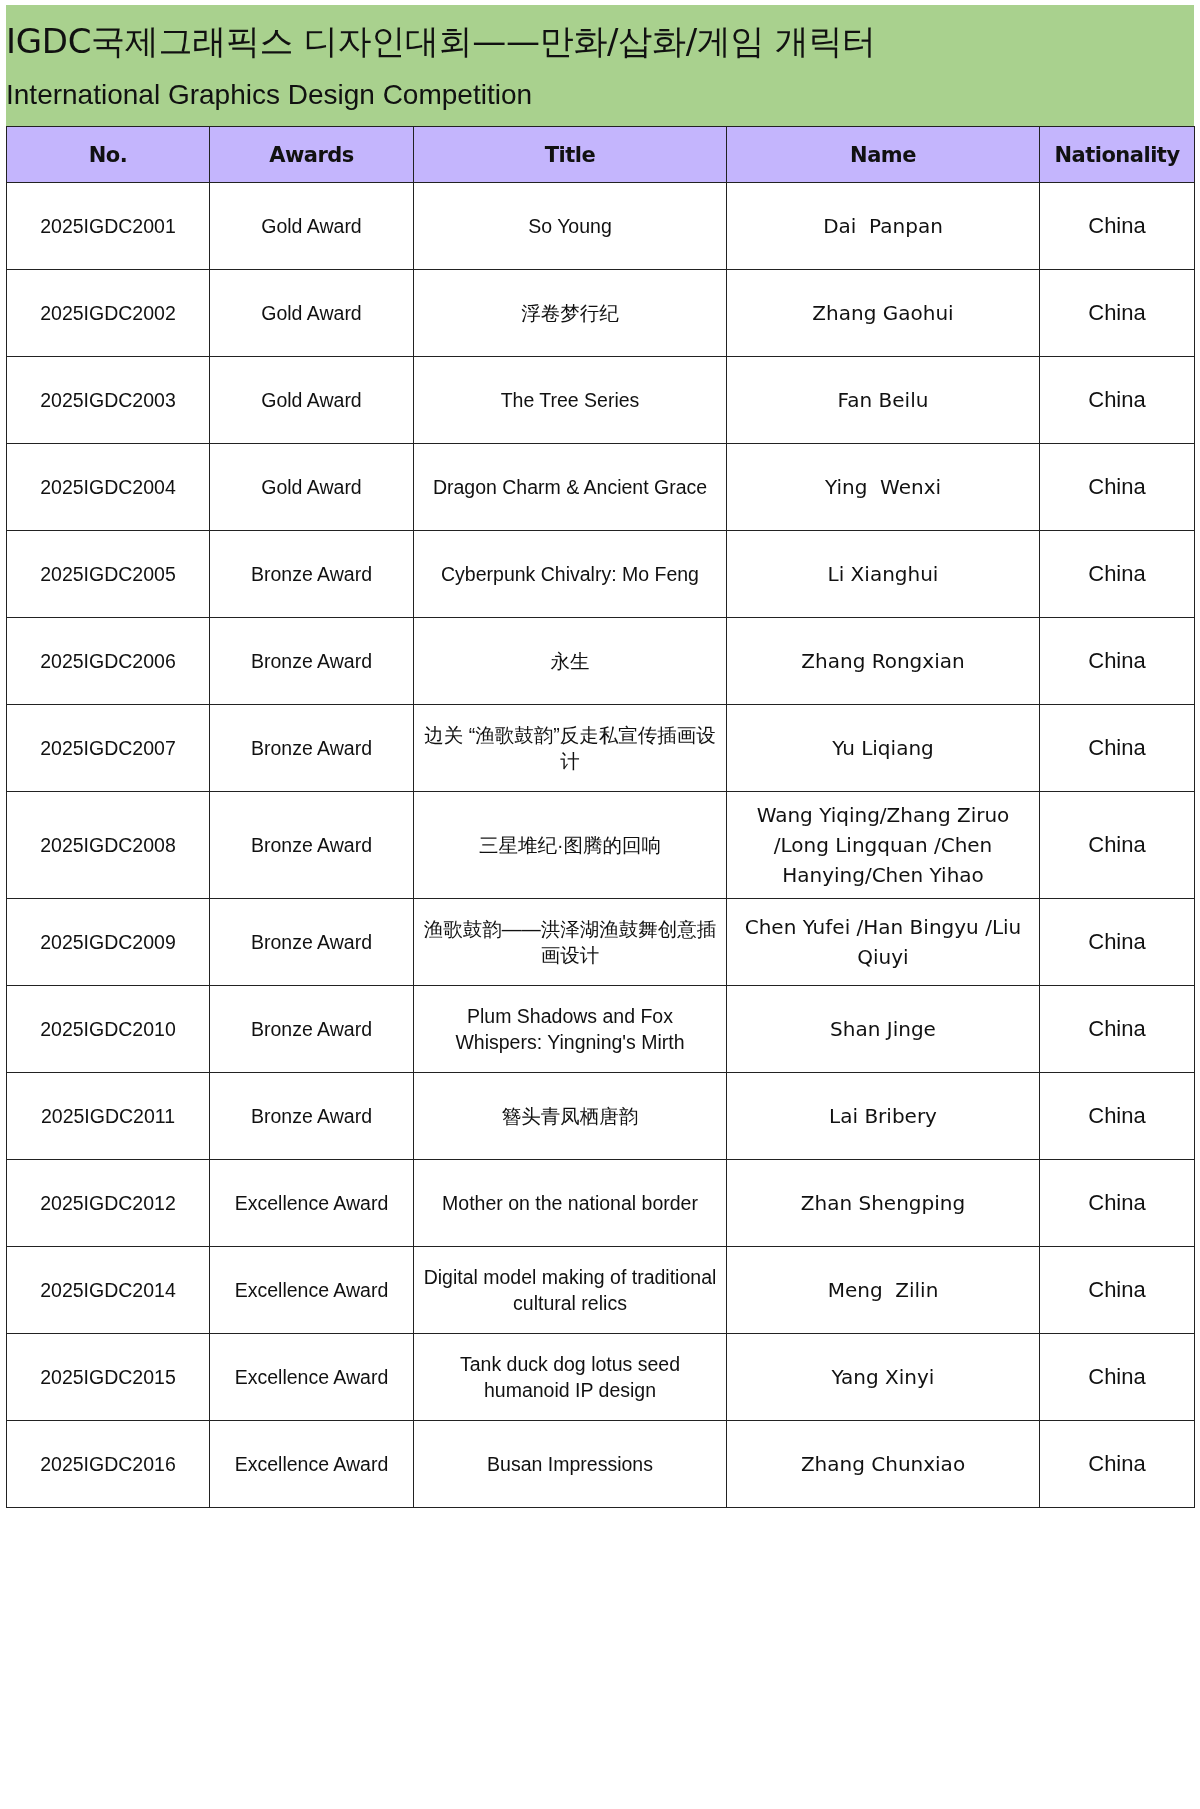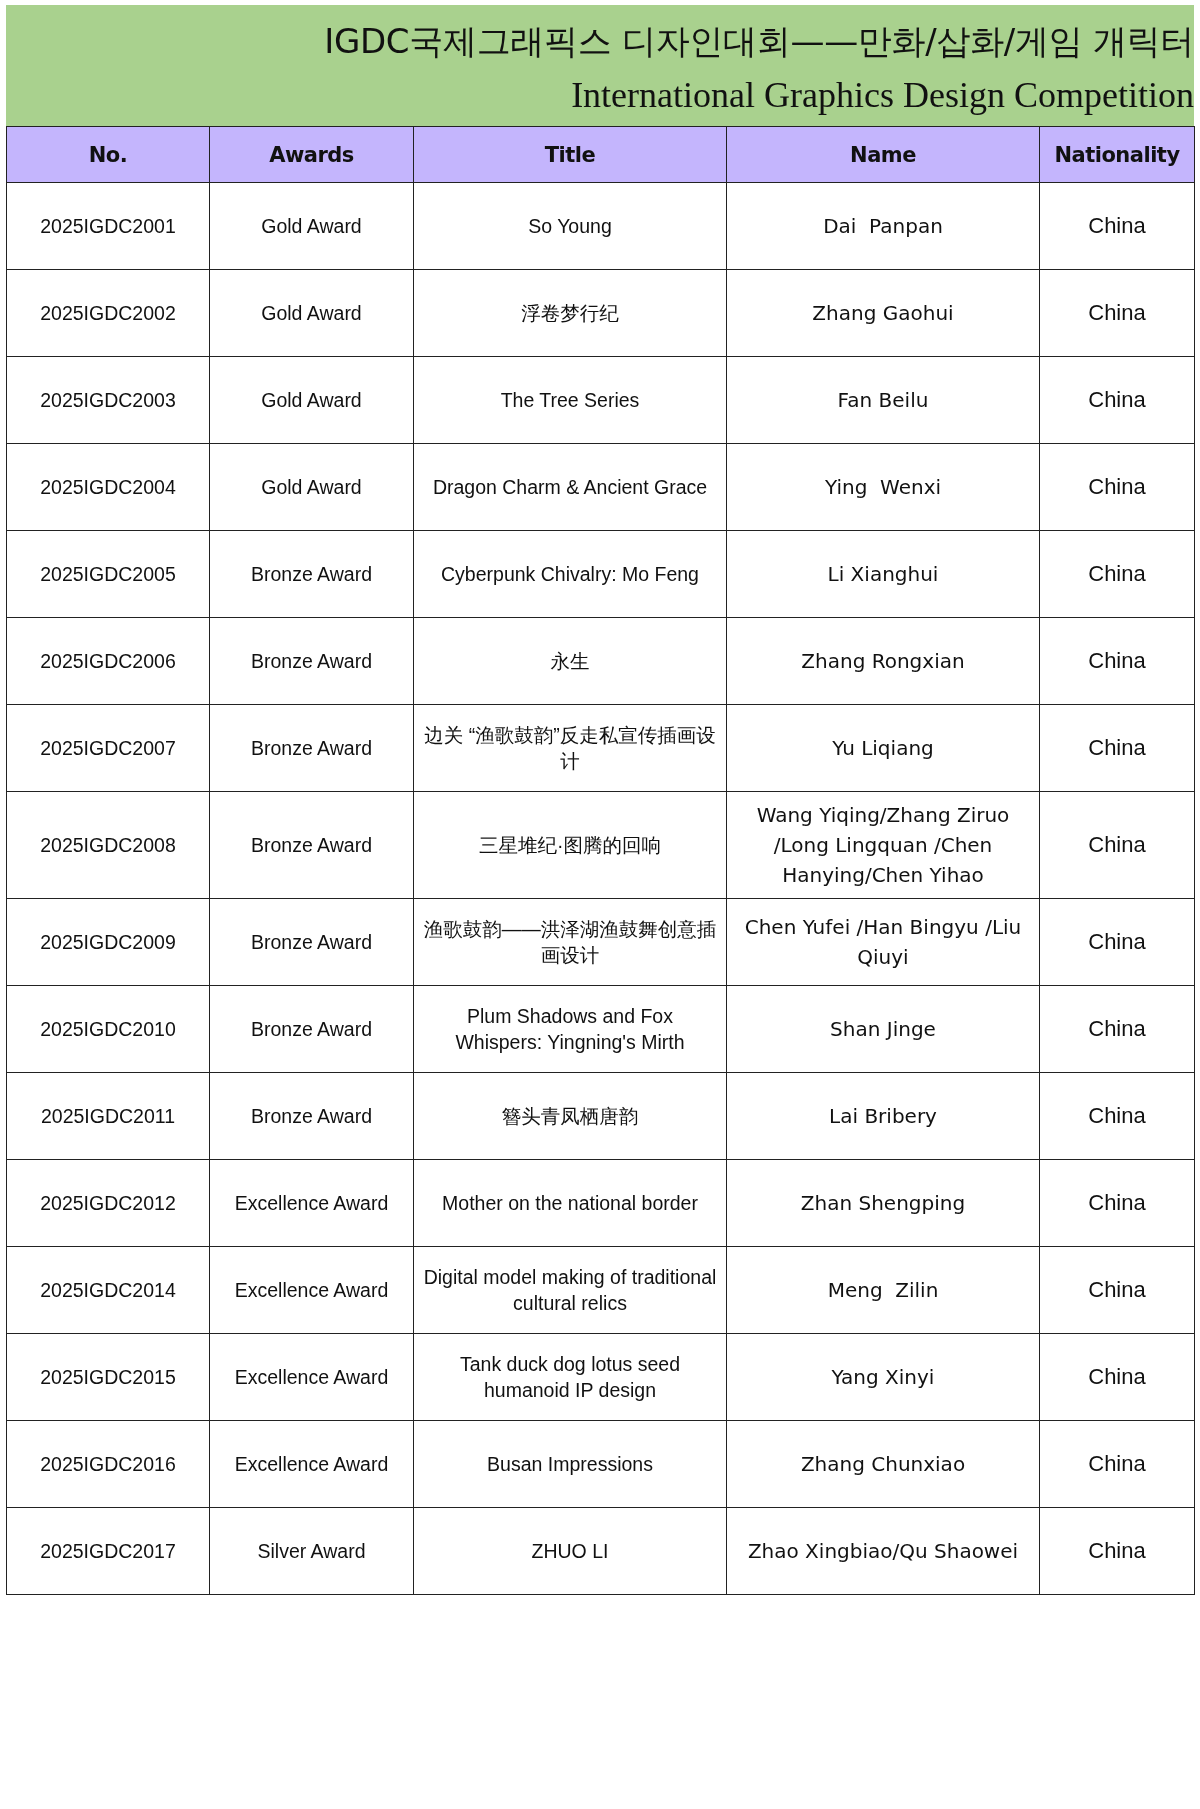--- a/index.html
+++ b/index.html
@@ -19,36 +19,36 @@
       position: absolute;
       left: 6px;
       top: 5px;
       width: 1188px;
     }
     .title-block {
       height: 121px;
       background: #a9d18e;
       display: flex;
       flex-direction: column;
-      align-items: flex-end;
+      align-items: flex-start;
       justify-content: center;
       box-sizing: border-box;
       padding-top: 4px;
     }
     .title-line {
       font-family: "DejaVu Sans", sans-serif;
       font-size: 34px;
       line-height: 46px;
       color: #111111;
       white-space: nowrap;
       letter-spacing: -0.3px;
     }
     .title-line.en {
-      font-family: Liberation Serif, serif;
-      font-size: 36px;
+      font-family: Liberation Sans, sans-serif;
+      font-size: 28px;
       letter-spacing: 0px;
       margin-top: 8px;
     }
     table {
       border-collapse: collapse;
       width: 1188px;
       table-layout: fixed;
     }
     th, td {
       border: 1.5px solid #222222;
@@ -220,22 +220,15 @@
         <td class="name-cell">Yang Xinyi</td>
         <td class="nat-cell">China</td>
       </tr>
       <tr>
         <td>2025IGDC2016</td>
         <td>Excellence Award</td>
         <td class="title-cell">Busan Impressions</td>
         <td class="name-cell">Zhang Chunxiao</td>
         <td class="nat-cell">China</td>
       </tr>
-      <tr>
-        <td>2025IGDC2017</td>
-        <td>Silver Award</td>
-        <td class="title-cell">ZHUO LI</td>
-        <td class="name-cell">Zhao Xingbiao/Qu Shaowei</td>
-        <td class="nat-cell">China</td>
-      </tr>
     </tbody>
   </table>
 </div>
 
 </body></html>

